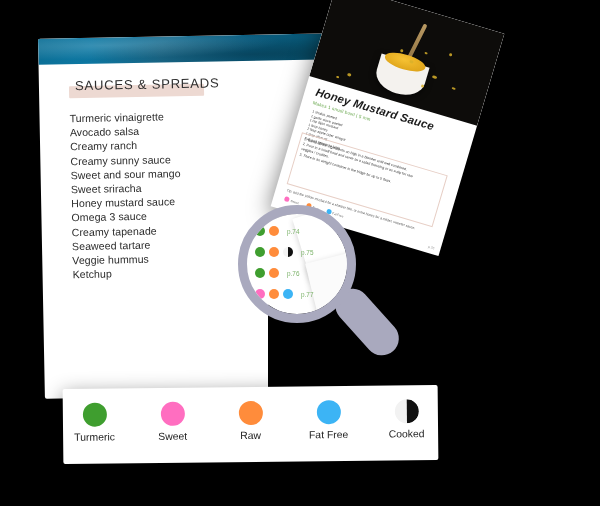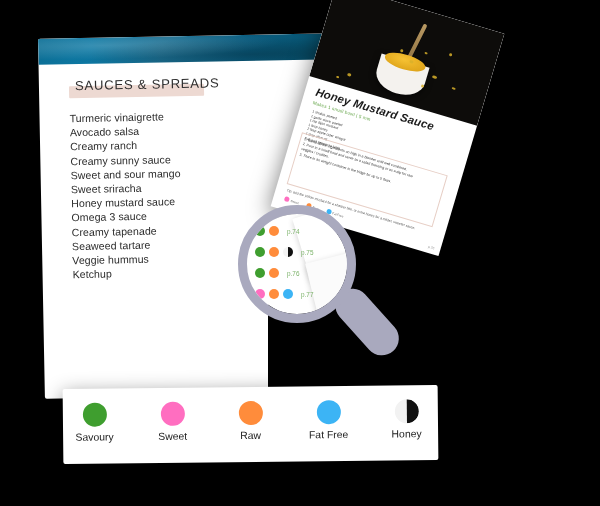--- a/index.html
+++ b/index.html
@@ -288,34 +288,34 @@
           </div>
         </div>
     </div>
     <div id="mag-ring"></div>
   </div>
 
   <div id="legend-card">
     <div id="legend-row">
         <div class="legend-item">
           <div class="legend-swatch" style="background: rgb(63, 158, 47);"></div>
-          <div class="legend-label">Savoury</div>
+          <div class="legend-label">Turmeric</div>
         </div>
         <div class="legend-item">
           <div class="legend-swatch" style="background: rgb(255, 110, 192);"></div>
           <div class="legend-label">Sweet</div>
         </div>
         <div class="legend-item">
           <div class="legend-swatch" style="background: rgb(255, 140, 59);"></div>
           <div class="legend-label">Raw</div>
         </div>
         <div class="legend-item">
           <div class="legend-swatch" style="background: rgb(60, 180, 245);"></div>
           <div class="legend-label">Fat Free</div>
         </div>
         <div class="legend-item">
           <div class="legend-swatch swatch-option"></div>
-          <div class="legend-label">Honey</div>
+          <div class="legend-label">Cooked</div>
         </div>
       </div>
   </div>
 
 </div>
 
 </body></html>

